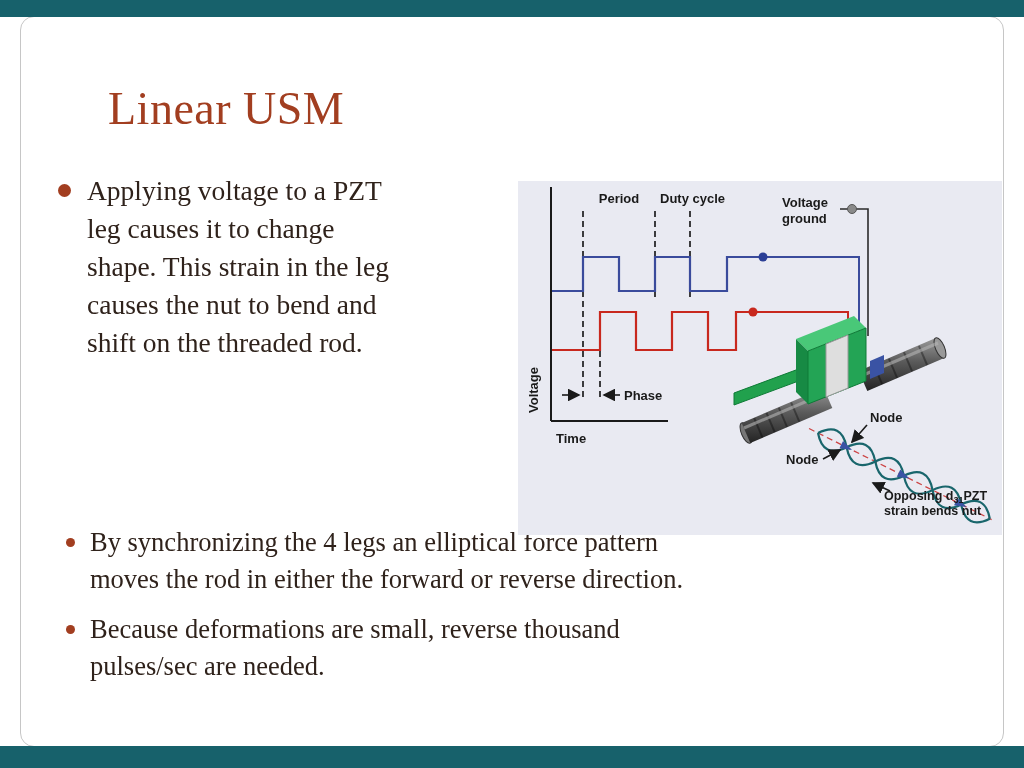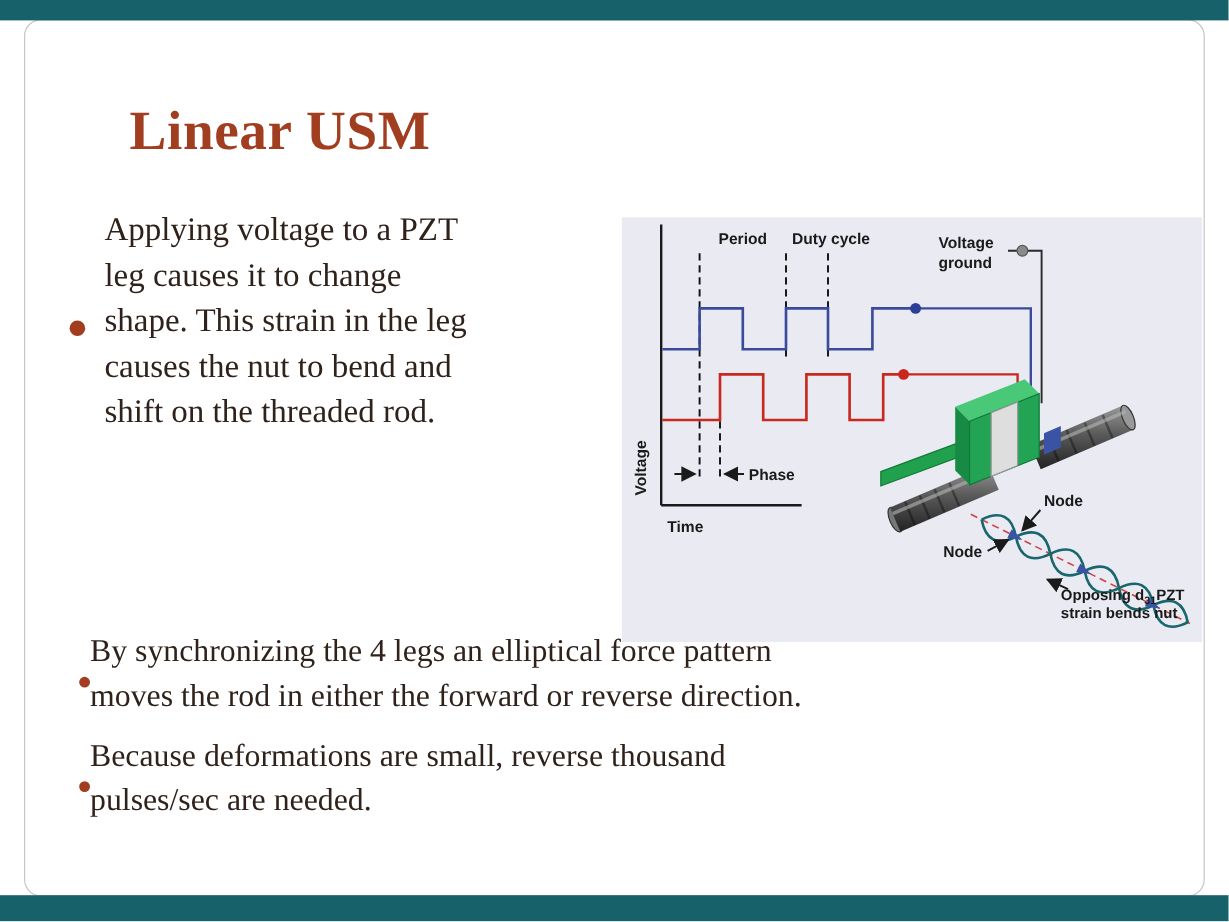--- a/index.html
+++ b/index.html
@@ -11,33 +11,33 @@
   }
   .bar { position:absolute; left:0; right:0; background:var(--accent-bar,#17616B); z-index:4; }
   .bar.top { top:0; height:17px; }
   .bar.bottom { bottom:0; height:22px; }
   .frame {
     position:absolute; left:20px; right:20px; top:16px; bottom:21px;
     border:1px solid #c6c6c6; border-radius:14px; background:#ffffff; z-index:0;
   }
   .title {
     position:absolute; left:108px; top:84px; z-index:1;
-    font-size:46px; line-height:1.1; font-weight:bold;
+    font-size:46px; line-height:1.1; font-weight:normal;
     color:var(--title-text,#A23E20); letter-spacing:0.5px;
   }
-  .bullet { display:flex; align-items:center; color:var(--body-text,#2F221B); }
+  .bullet { display:flex; align-items:flex-start; color:var(--body-text,#2F221B); }
   .dot { flex:0 0 auto; border-radius:50%; background:var(--bullet-color,#A23E20); }
   .bullet.main { position:absolute; left:58px; top:172px; width:470px; gap:16px; z-index:1; }
   .bullet.main .dot { width:13px; height:13px; margin-top:12px; }
   .bullet.main p { font-size:27.5px; line-height:38px; white-space:pre-line; }
   .bullets-bottom {
     position:absolute; left:66px; top:524px; width:920px;
     display:flex; flex-direction:column; gap:13px; z-index:1;
   }
-  .bullet.small { }
+  .bullet.small { gap:15px; }
   .bullet.small .dot { width:9px; height:9px; margin-top:14px; }
   .bullet.small p { font-size:26.5px; line-height:37px; white-space:pre-line; }
   .diagram { position:absolute; left:518px; top:181px; width:484px; height:354px; z-index:2; }
   .diagram svg { display:block; }
 </style>
 </head>
 <body>
 
 <div class="slide">
 

